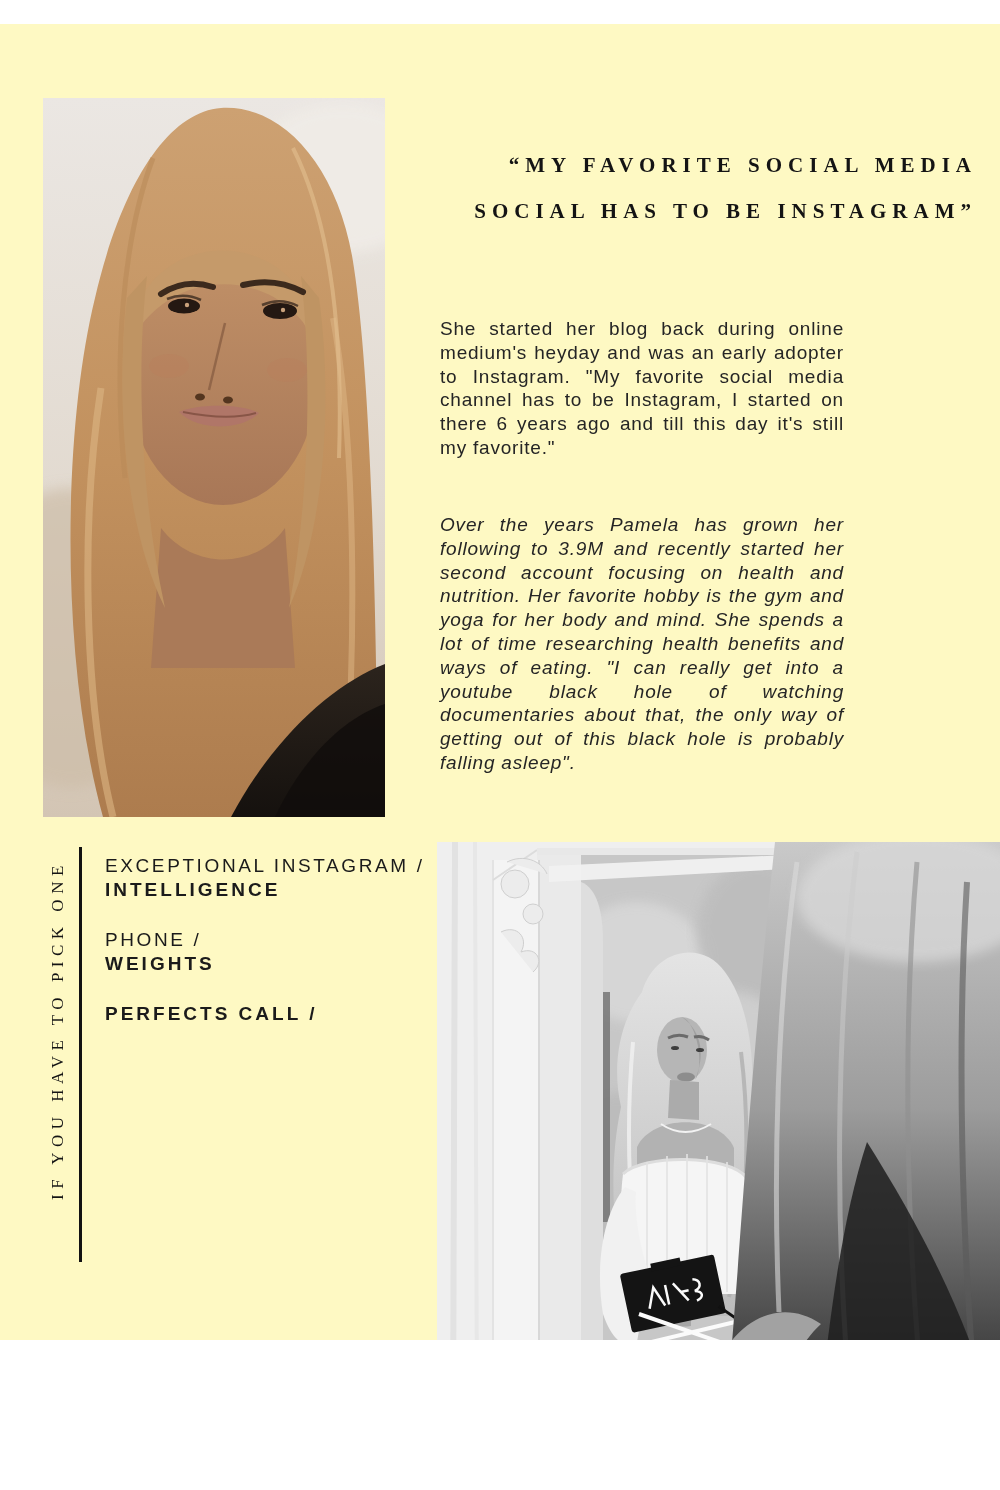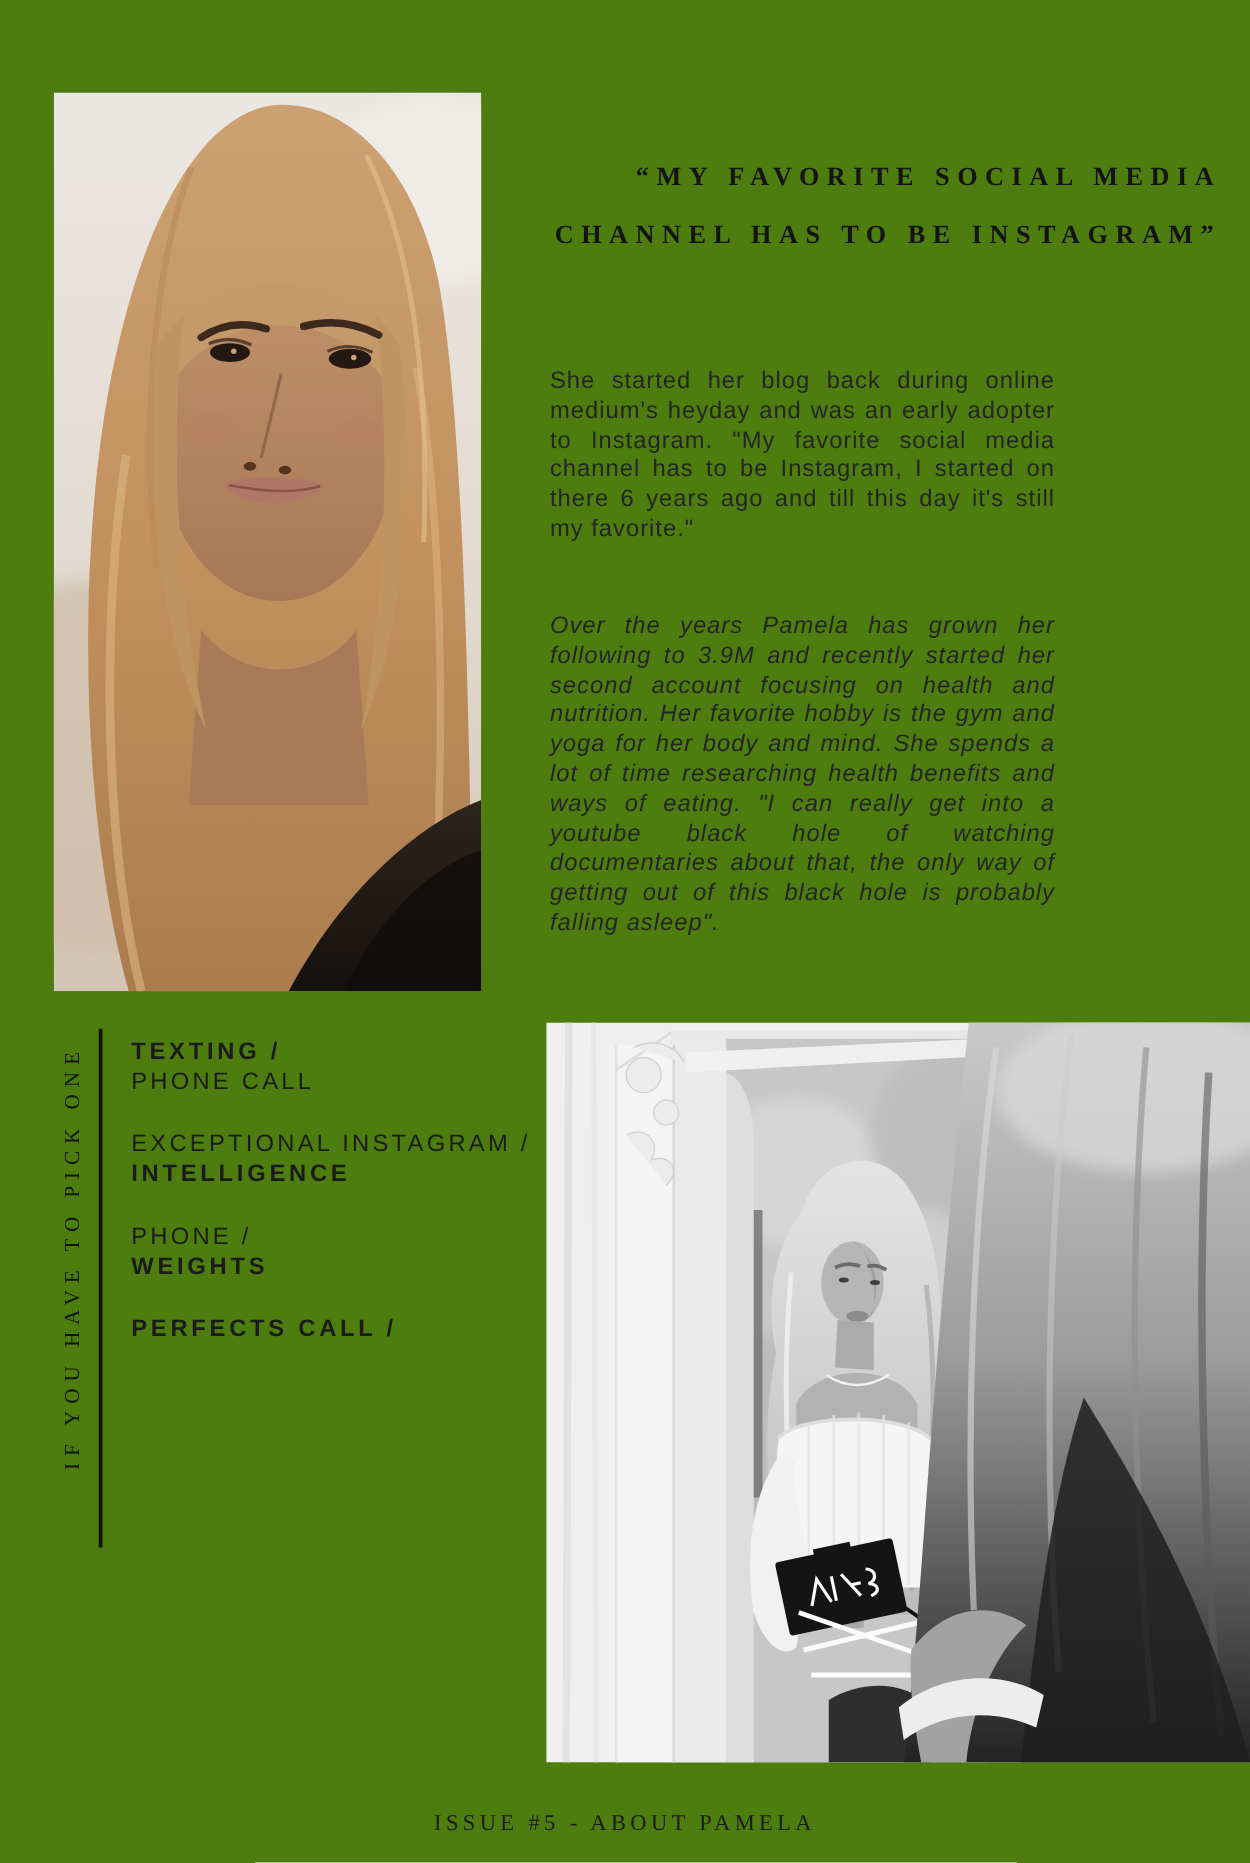--- a/index.html
+++ b/index.html
@@ -1,18 +1,18 @@
 <!DOCTYPE html>
 <html><head>
 <meta charset="utf-8">
 <style>
   html,body{margin:0;padding:0;background:#ffffff;}
   .page{
-    position:relative;width:1000px;height:1490px;background:#4d7c0f;
-    font-family:"Liberation Sans", sans-serif;color:#222;overflow:hidden;
+    position:relative;width:1000px;height:1316px;background:#fef9c3;
+    font-family:"Liberation Sans", sans-serif;color:#222;overflow:hidden;margin-top:24px;
   }
   .photo{position:absolute;display:block;}
   #photo-portrait{left:43px;top:74px;width:342px;height:719px;}
   #photo-mirror{left:437px;top:818px;width:563px;height:592px;}
   .quote{
     position:absolute;left:440px;top:118px;width:537px;
     text-align:right;font-family:"Liberation Serif", serif;font-weight:700;
     font-size:21px;letter-spacing:6px;line-height:46px;color:#141414;
   }
   .body-copy{
@@ -107,33 +107,29 @@
 
     <ellipse cx="126" cy="268" rx="20" ry="12" fill="#bb7f5c" opacity=".35"></ellipse>
     <ellipse cx="244" cy="272" rx="20" ry="12" fill="#bb7f5c" opacity=".35"></ellipse>
 
     <path d="M188,719 C230,640 290,586 342,566 L342,719 Z" fill="url(#darkG)"></path>
     <path d="M232,719 C260,660 300,620 342,606 L342,719 Z" fill="#100d0b" opacity=".8"></path>
   </svg>
 
   <div class="quote">
     <div>“MY FAVORITE SOCIAL MEDIA</div>
-    <div>CHANNEL HAS TO BE INSTAGRAM”</div>
+    <div>SOCIAL HAS TO BE INSTAGRAM”</div>
   </div>
 
   <p id="para1" class="body-copy">She started her blog back during online medium's heyday and was an early adopter to Instagram. "My favorite social media channel has to be Instagram, I started on there 6 years ago and till this day it's still my favorite."</p>
   <p id="para2" class="body-copy">Over the years Pamela has grown her following to 3.9M and recently started her second account focusing on health and nutrition. Her favorite hobby is the gym and yoga for her body and mind. She spends a lot of time researching health benefits and ways of eating. "I can really get into a youtube black hole of watching documentaries about that, the only way of getting out of this black hole is probably falling asleep".</p>
 
   <div class="vlabel">IF YOU HAVE TO PICK ONE</div>
   <div class="vrule"></div>
   <div class="pick-list">
-      <div class="pick-item">
-        <div class="opt opt-bold">TEXTING /</div>
-        <div class="opt">PHONE CALL</div>
-      </div>
       <div class="pick-item">
         <div class="opt">EXCEPTIONAL INSTAGRAM /</div>
         <div class="opt opt-bold">INTELLIGENCE</div>
       </div>
       <div class="pick-item">
         <div class="opt">PHONE /</div>
         <div class="opt opt-bold">WEIGHTS</div>
       </div>
       <div class="pick-item">
         <div class="opt opt-bold">PERFECTS CALL /</div>

